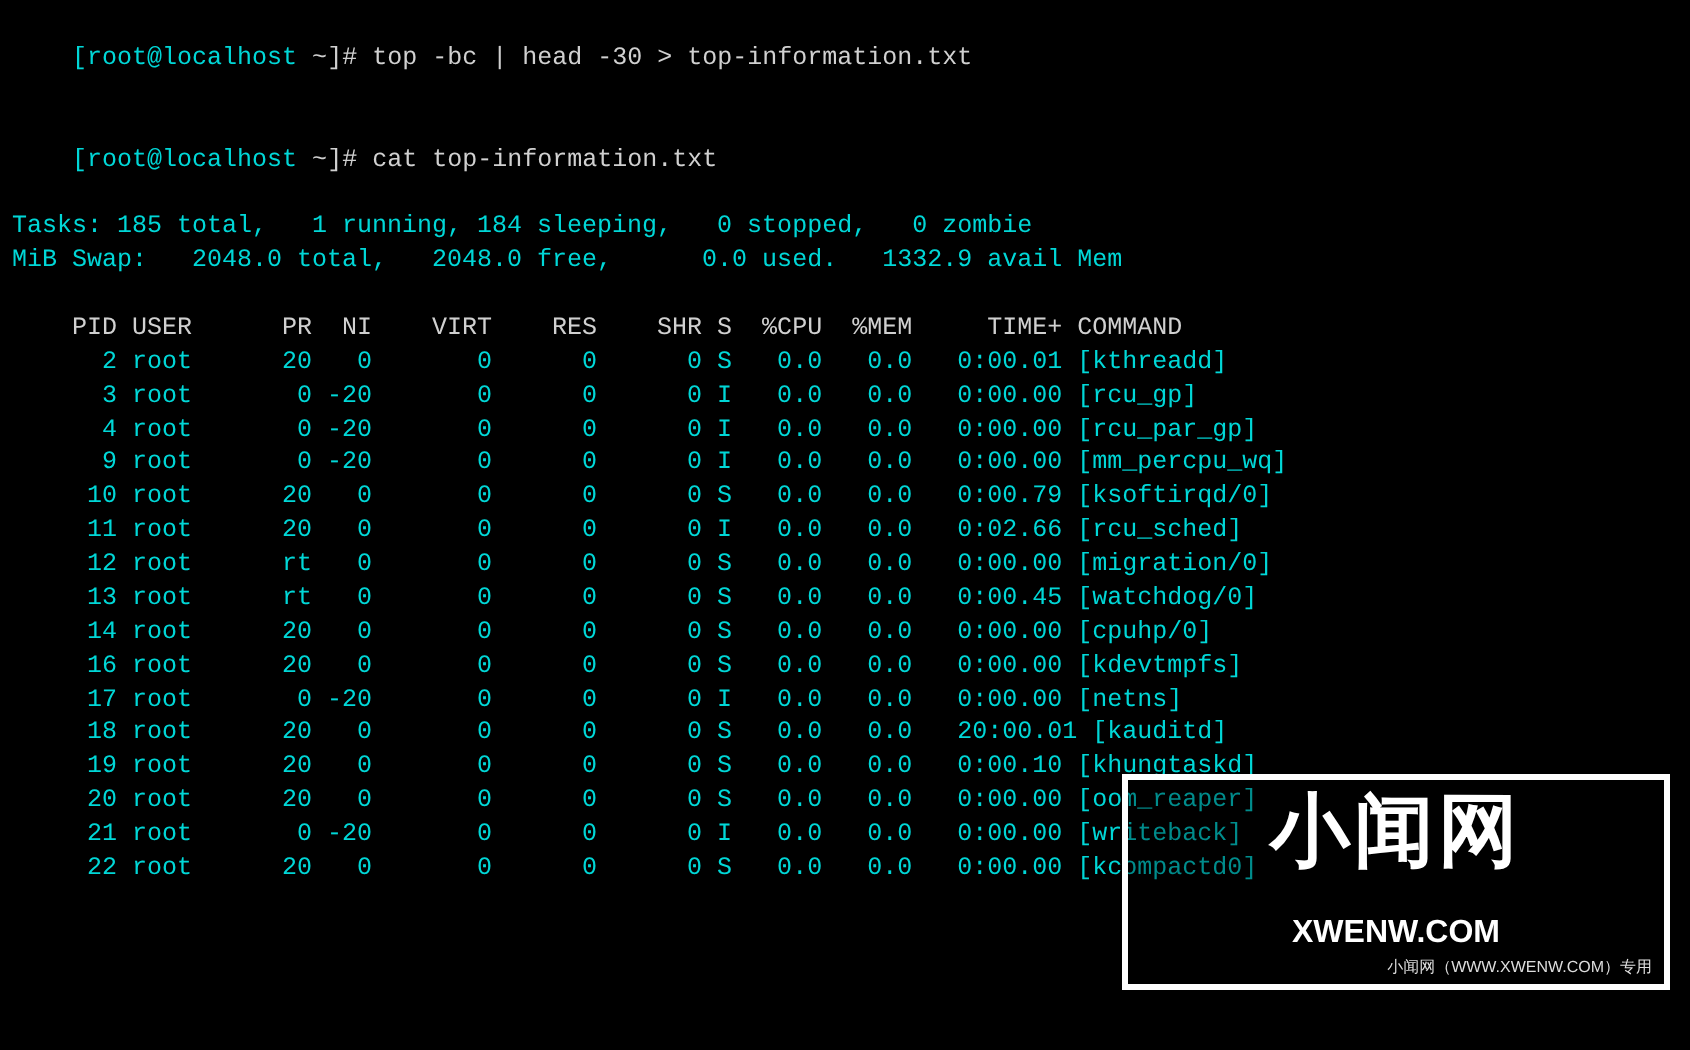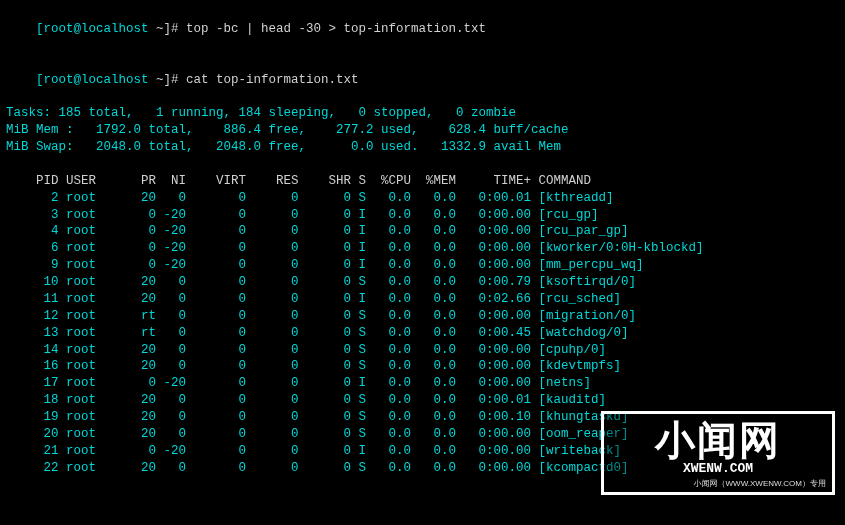--- a/index.html
+++ b/index.html
@@ -22,34 +22,34 @@
   .tbl .hdr { color: #d0d0d0; }
   .watermark {
     position: absolute;
     right: 10px;
     bottom: 30px;
     border: 3px solid #fff;
     background: rgba(0,0,0,0.35);
     padding: 6px 14px 14px 14px;
     color: #fff;
     text-align: center;
-    width: 234px;
+    width: 274px;
   }
   .watermark .big {
     font-family: "SimSun","Microsoft YaHei",sans-serif;
     font-size: 40px;
     font-weight: bold;
     letter-spacing: 2px;
     line-height: 1;
   }
   .watermark .site {
-    font-family: Liberation Mono, monospace;
-    font-size: 13px;
+    font-family: Liberation Sans, sans-serif;
+    font-size: 16px;
     font-weight: bold;
-    margin-top: 0;
+    margin-top: 20px;
   }
   .watermark .tiny {
     position: absolute;
     right: 6px;
     bottom: 2px;
     font-size: 8px;
     color: #ddd;
     font-family: Arial, sans-serif;
   }
 </style>
@@ -60,42 +60,40 @@
 
   <div class="line">
     <span class="cyan">[root@localhost </span><span class="white">~</span><span class="white">]# top -bc | head -30 &gt; top-information.txt</span>
   </div>
   <div class="line">
     <span class="cyan">[root@localhost </span><span class="white">~</span><span class="white">]# cat top-information.txt</span>
   </div>
 
   <div>
     <div class="line cyan">Tasks: 185 total,   1 running, 184 sleeping,   0 stopped,   0 zombie</div>
-    <div class="line cyan">MiB Mem :   1792.0 total,    886.4 free,    277.2 used,    628.4 buff/cache</div>
     <div class="line cyan">MiB Swap:   2048.0 total,   2048.0 free,      0.0 used.   1332.9 avail Mem</div>
   </div>
 
   <div class="line">&nbsp;</div>
 
   <div class="tbl">
     <div class="row hdr">    PID USER      PR  NI    VIRT    RES    SHR S  %CPU  %MEM     TIME+ COMMAND</div>
     <div id="rows">
         <div class="row">      2 root      20   0       0      0      0 S   0.0   0.0   0:00.01 [kthreadd]</div>
         <div class="row">      3 root       0 -20       0      0      0 I   0.0   0.0   0:00.00 [rcu_gp]</div>
         <div class="row">      4 root       0 -20       0      0      0 I   0.0   0.0   0:00.00 [rcu_par_gp]</div>
-        <div class="row">      6 root       0 -20       0      0      0 I   0.0   0.0   0:00.00 [kworker/0:0H-kblockd]</div>
         <div class="row">      9 root       0 -20       0      0      0 I   0.0   0.0   0:00.00 [mm_percpu_wq]</div>
         <div class="row">     10 root      20   0       0      0      0 S   0.0   0.0   0:00.79 [ksoftirqd/0]</div>
         <div class="row">     11 root      20   0       0      0      0 I   0.0   0.0   0:02.66 [rcu_sched]</div>
         <div class="row">     12 root      rt   0       0      0      0 S   0.0   0.0   0:00.00 [migration/0]</div>
         <div class="row">     13 root      rt   0       0      0      0 S   0.0   0.0   0:00.45 [watchdog/0]</div>
         <div class="row">     14 root      20   0       0      0      0 S   0.0   0.0   0:00.00 [cpuhp/0]</div>
         <div class="row">     16 root      20   0       0      0      0 S   0.0   0.0   0:00.00 [kdevtmpfs]</div>
         <div class="row">     17 root       0 -20       0      0      0 I   0.0   0.0   0:00.00 [netns]</div>
-        <div class="row">     18 root      20   0       0      0      0 S   0.0   0.0   0:00.01 [kauditd]</div>
+        <div class="row">     18 root      20   0       0      0      0 S   0.0   0.0   20:00.01 [kauditd]</div>
         <div class="row">     19 root      20   0       0      0      0 S   0.0   0.0   0:00.10 [khungtaskd]</div>
         <div class="row">     20 root      20   0       0      0      0 S   0.0   0.0   0:00.00 [oom_reaper]</div>
         <div class="row">     21 root       0 -20       0      0      0 I   0.0   0.0   0:00.00 [writeback]</div>
         <div class="row">     22 root      20   0       0      0      0 S   0.0   0.0   0:00.00 [kcompactd0]</div>
       </div>
   </div>
 
 </div>
 
 <div class="watermark">

